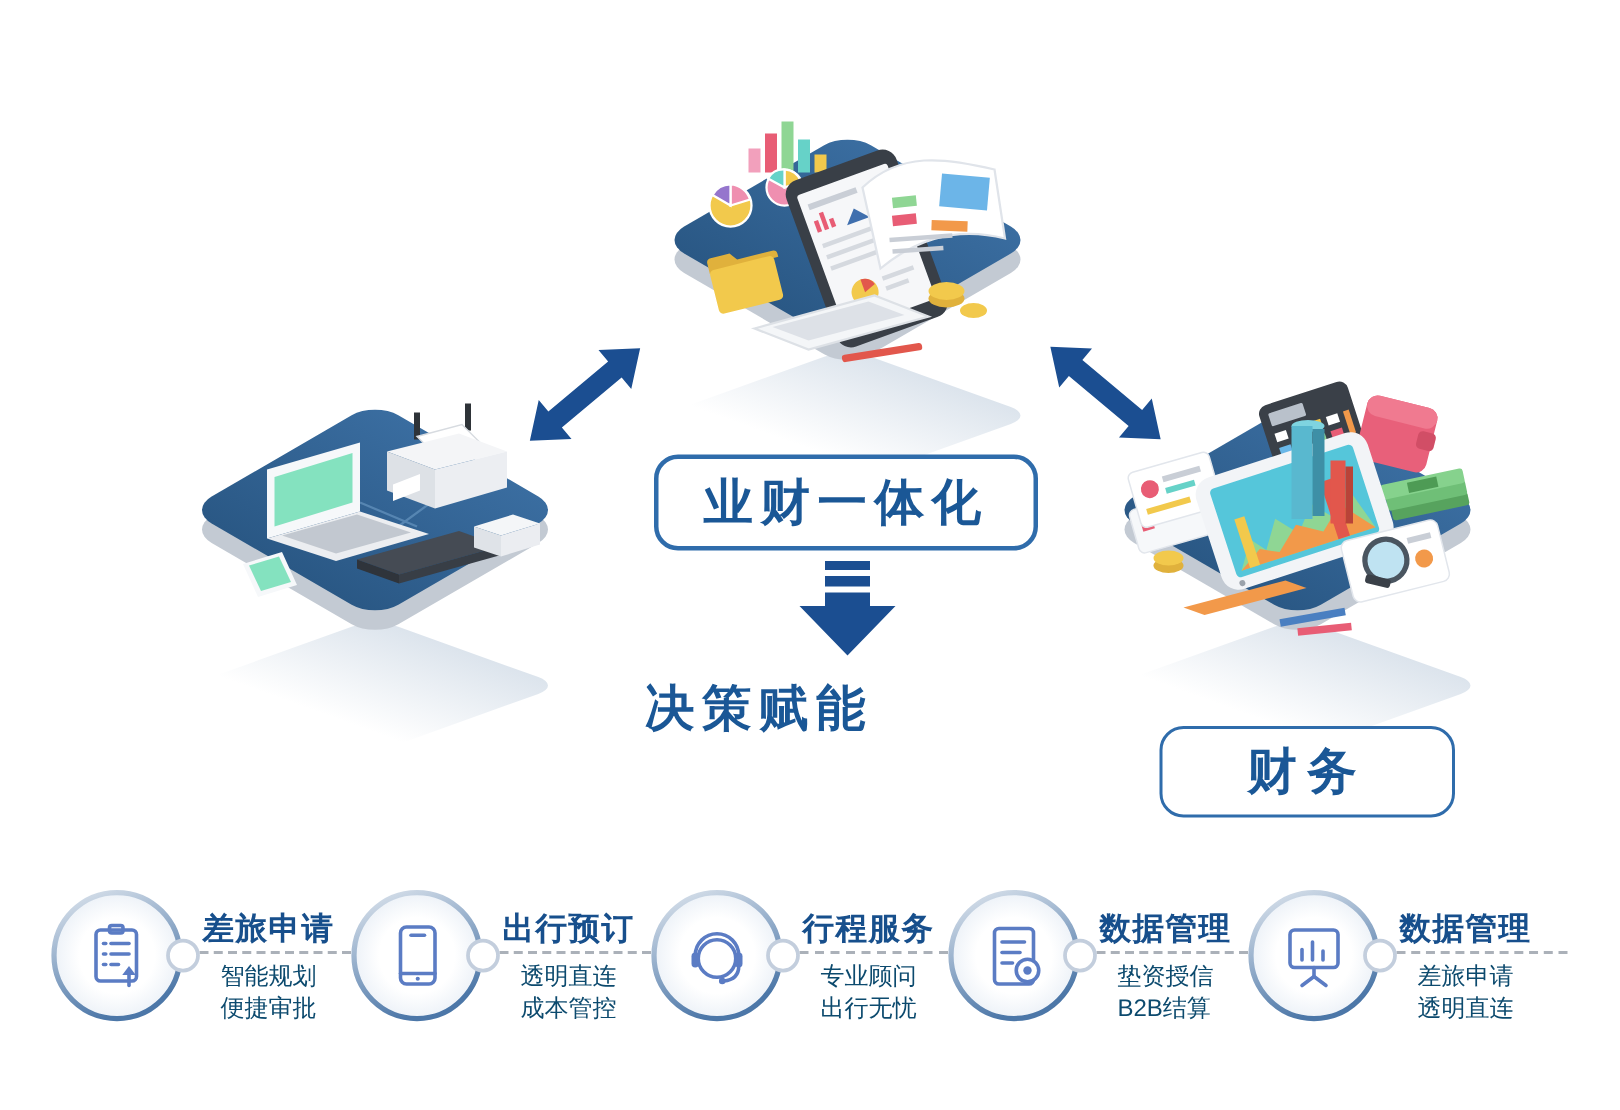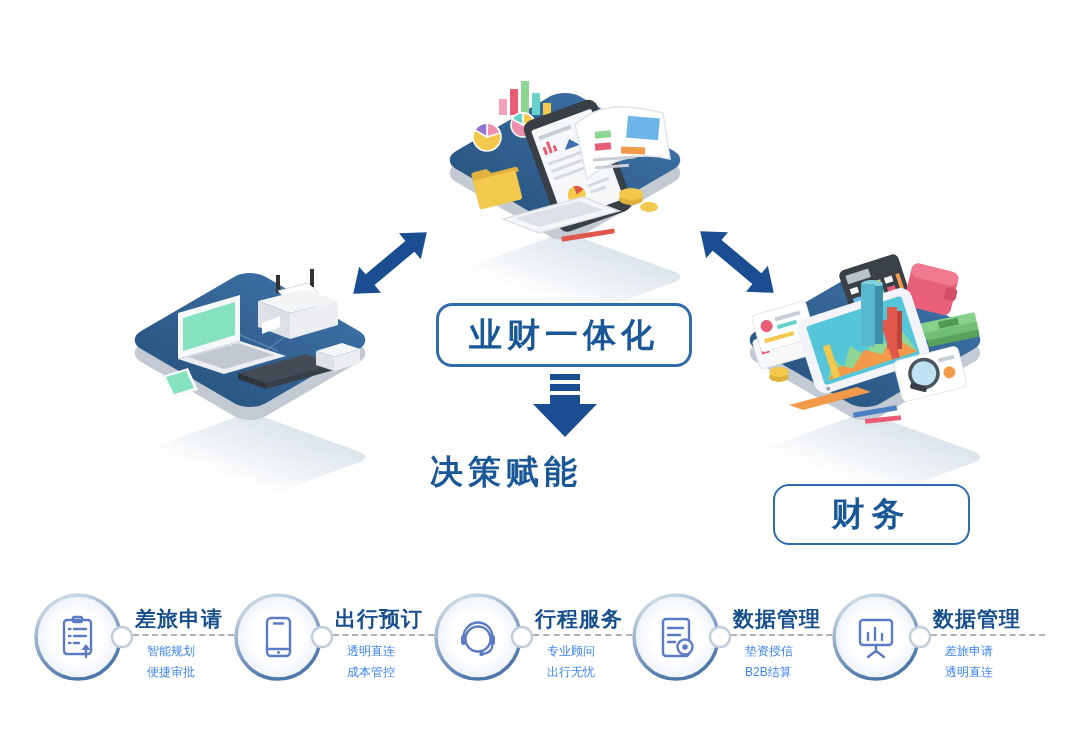--- a/index.html
+++ b/index.html
@@ -12,21 +12,21 @@
   .box-integration{left:436px;top:303px;width:250px;height:58px;font-size:33px;letter-spacing:5px;text-align:right;}
   .box-business{left:158px;top:484px;width:193px;height:57px;font-size:33px;letter-spacing:7px;border-width:2.5px;}
   .box-finance{left:773px;top:484px;width:193px;height:57px;font-size:33px;letter-spacing:7px;border-width:2.5px;justify-content:center;}
   .text-empower{position:absolute;left:430px;top:450px;width:280px;text-align:left;
                 font-size:33px;font-weight:bold;color:#1a5796;letter-spacing:5px;}
   .dash{position:absolute;top:634px;height:0;border-top:2px dashed #abb1b9;}
   .step{position:absolute;top:585px;width:230px;height:135px;}
   .step .circle-svg{left:0;top:0;}
   .step .title{position:absolute;left:115px;top:20px;font-size:21px;font-weight:bold;
                color:#174f8c;letter-spacing:1px;white-space:nowrap;text-align:right;}
-  .step .sub{position:absolute;left:127px;top:56px;font-size:12px;color:#3b82f6;line-height:21px;
+  .step .sub{position:absolute;left:127px;top:56px;font-size:16px;color:#0c4a6e;line-height:21px;
              white-space:nowrap;}
 </style>
 </head>
 <body>
 
 <div class="canvas">
 
   <svg style="left:425px;top:55px" width="280" height="290" viewBox="0 0 280 290">
     <defs>
       <linearGradient id="tpTop" x1="0" y1="0" x2="0" y2="1">

